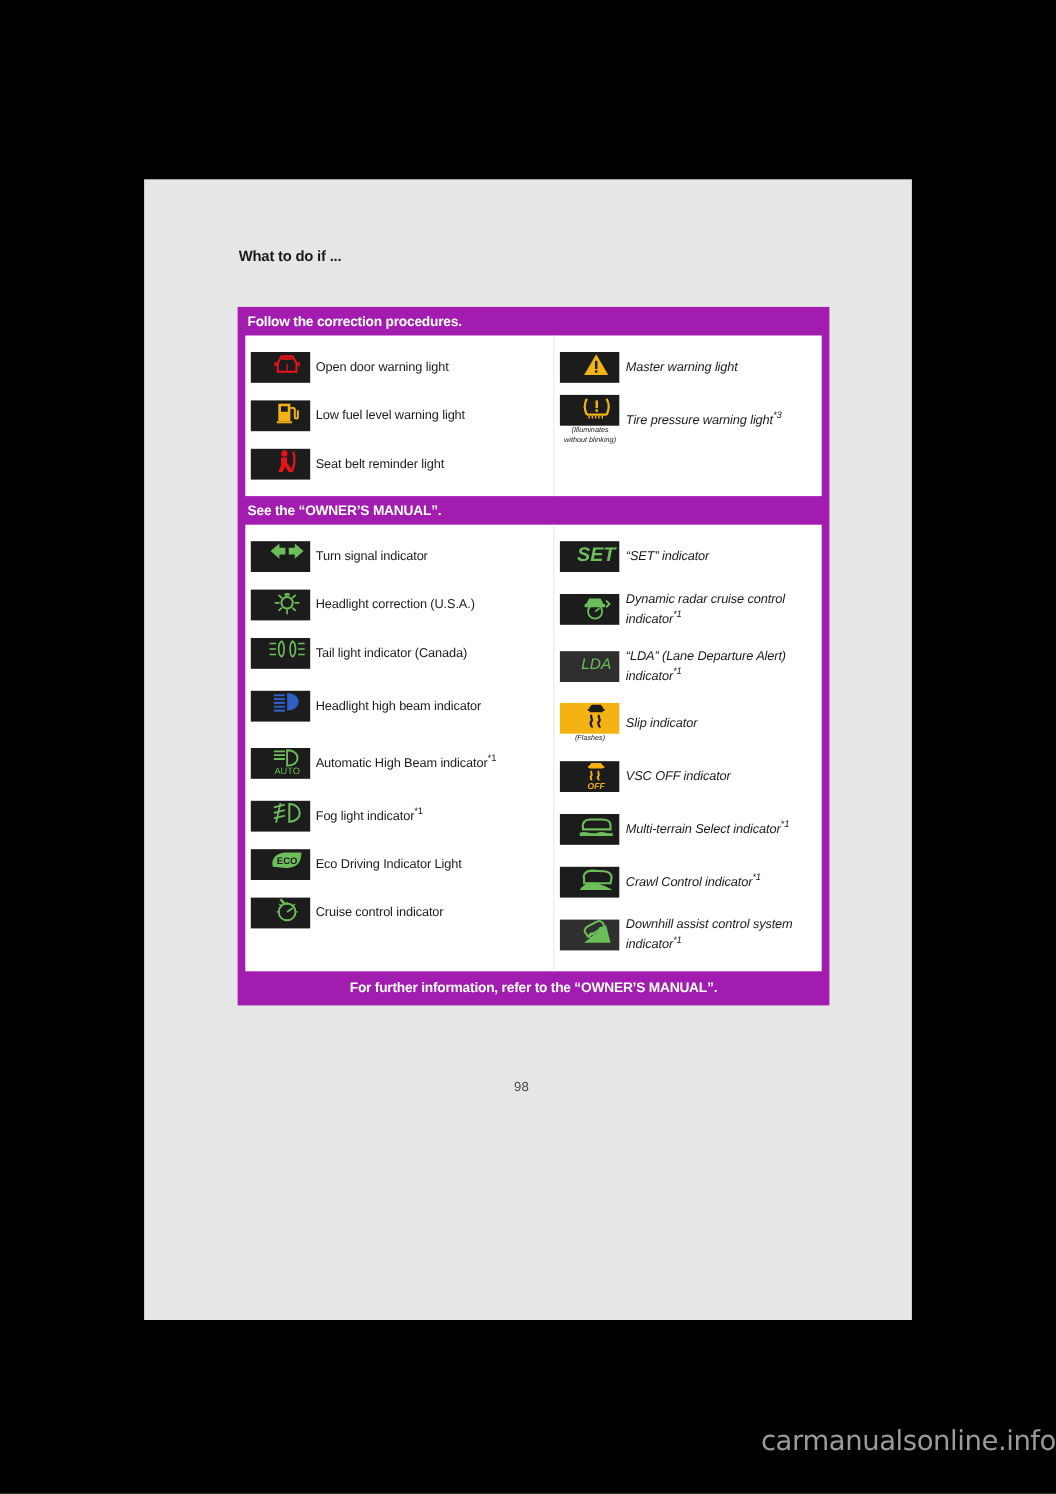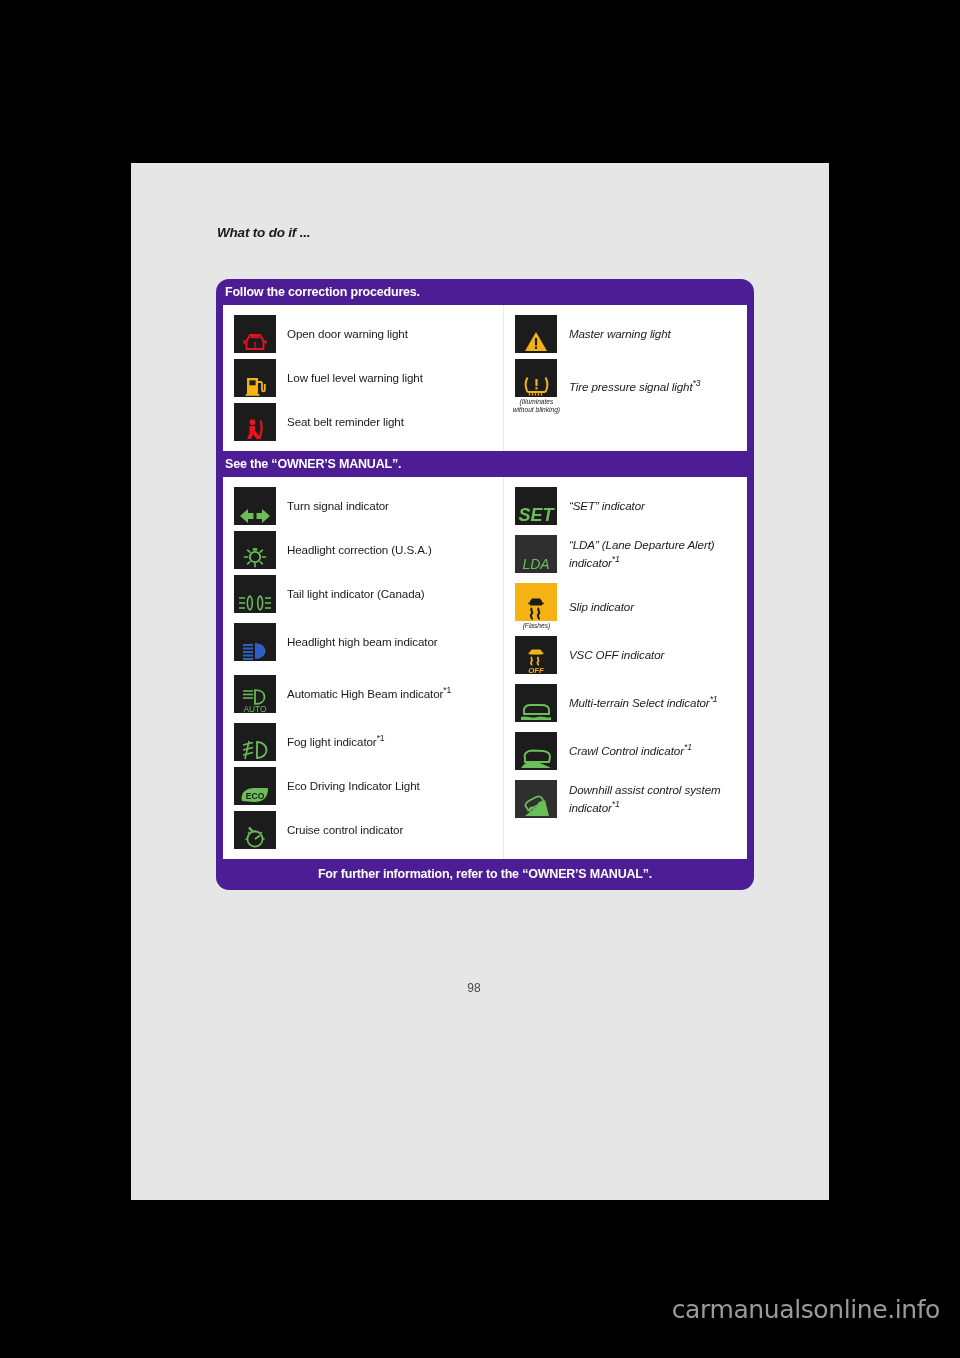--- a/index.html
+++ b/index.html
@@ -9,30 +9,28 @@
     overflow:hidden;
   }
   .page{
     position:absolute;left:131px;top:163px;width:698px;height:1037px;
     background:#e6e6e6;
   }
   .page-head{
     position:absolute;left:86px;top:62px;
     font-size:13.5px;font-weight:bold;color:#1a1a1a;
     letter-spacing:-0.2px;
-    font-style:italic;
   }
 
   
   .frame{
     position:absolute;left:85px;top:116px;width:538px;
-    background:#4c1d95;
+    background:#a21caf;
     padding:0;
     box-sizing:border-box;
-    border-radius:13px;
   }
   .band{
     color:#ffffff;font-size:12.5px;font-weight:bold;
     padding:6px 0 6px 9px;letter-spacing:-0.2px;
   }
   .band.center{text-align:center;padding:8px 0 9px 0;}
   .panel{
     background:#ffffff;
     margin:0 7px;
     padding:0;
@@ -57,46 +55,47 @@
     align-items:center;
     min-height:38px;
     padding:3px 0;
   }
   .row.tall{min-height:46px;}
   .icon-wrap{
     width:47px;flex:0 0 47px;
     display:flex;flex-direction:column;align-items:center;
   }
   .ico{
-    width:42px;height:38px;
+    width:42px;height:28px;
     background:#1c1c1c;
-    display:flex;align-items:flex-end;justify-content:center;
+    display:flex;align-items:flex-start;justify-content:center;
     position:relative;overflow:hidden;
     flex:0 0 auto;
+    padding-left:12px;
   }
   .ico.grey{background:#2f2f2f;}
   .ico.amber{background:#f4b313;}
   .sub{
     font-size:6.6px;color:#1a1a1a;text-align:center;line-height:1.22;
     margin-top:1px;width:54px;
   }
   .lbl{
     font-size:11.6px;color:#1a1a1a;
     line-height:1.52;
     padding-left:9px;
     letter-spacing:-0.1px;
   }
   .lbl sup{font-size:8.6px;vertical-align:super;line-height:0;}
   .page-num{
     position:absolute;left:0;right:12px;top:818px;
     text-align:center;font-size:12px;color:#4a4a4a;
   }
   .watermark{
     position:absolute;left:0;right:0;top:1295px;
-    text-align:right;padding-right:20px;
+    text-align:right;
     color:#9a9a9a;font-size:25px;letter-spacing:-0.4px;
     font-family:"DejaVu Sans", sans-serif;
   }
   svg{display:block;}
 </style>
 </head>
 <body>
 
 <div class="page">
 
@@ -181,21 +180,21 @@
                   <path d="M4.5 18 H22.5" stroke="#f4b313" stroke-width="2" fill="none"></path>
                   <rect x="12.4" y="5" width="2.2" height="7" fill="#f4b313"></rect>
                   <rect x="12.4" y="13.2" width="2.2" height="2.2" fill="#f4b313"></rect>
                   <g stroke="#f4b313" stroke-width="1.3">
                     <path d="M6.5 19.2v2.2M9.5 19.2v2.2M12.5 19.2v2.2M15.5 19.2v2.2M18.5 19.2v2.2"></path>
                   </g>
                 </svg>
               </div>
               <div class="sub">(Illuminates without blinking)</div>
             </div>
-            <div class="lbl"><span>Tire pressure signal light</span><sup>*3</sup></div>
+            <div class="lbl"><span>Tire pressure warning light</span><sup>*3</sup></div>
           </div>
 
         </div>
       </div>
     </div>
 
     <div class="band">See the “OWNER’S MANUAL”.</div>
 
     <div class="panel lower">
       <div class="grid">
@@ -328,20 +327,33 @@
             <div class="icon-wrap">
               <div class="ico">
                 <svg width="40" height="22" viewBox="0 0 40 22">
                   <text x="20" y="18" font-family="Liberation Sans, sans-serif" font-size="18" font-weight="bold" fill="#6cbe5a" text-anchor="middle">SET</text>
                 </svg>
               </div>
             </div>
             <div class="lbl"><span>“SET” indicator</span></div>
           </div>
 
+          <div class="row tall">
+            <div class="icon-wrap">
+              <div class="ico">
+                <svg width="32" height="24" viewBox="0 0 32 24">
+                  <path d="M7 9 L9.5 4.2 H20 L22.5 9 H24 V12 H5.5 V9z" fill="#6cbe5a"></path>
+                  <circle cx="15" cy="16" r="6.4" fill="none" stroke="#6cbe5a" stroke-width="1.6"></circle>
+                  <path d="M15 16 L19 13" stroke="#6cbe5a" stroke-width="1.6"></path>
+                  <path d="M25 6 L28 9 L25 12" fill="none" stroke="#6cbe5a" stroke-width="1.8"></path>
+                </svg>
+              </div>
+            </div>
+            <div class="lbl"><span>Dynamic radar cruise control indicator</span><sup>*1</sup></div>
+          </div>
 
           <div class="row tall">
             <div class="icon-wrap">
               <div class="ico grey">
                 <svg width="40" height="20" viewBox="0 0 40 20">
                   <text x="20" y="16" font-family="Liberation Sans, sans-serif" font-size="14" fill="#6cbe5a" text-anchor="middle">LDA</text>
                 </svg>
               </div>
             </div>
             <div class="lbl"><span>“LDA” (Lane Departure Alert) indicator</span><sup>*1</sup></div>

